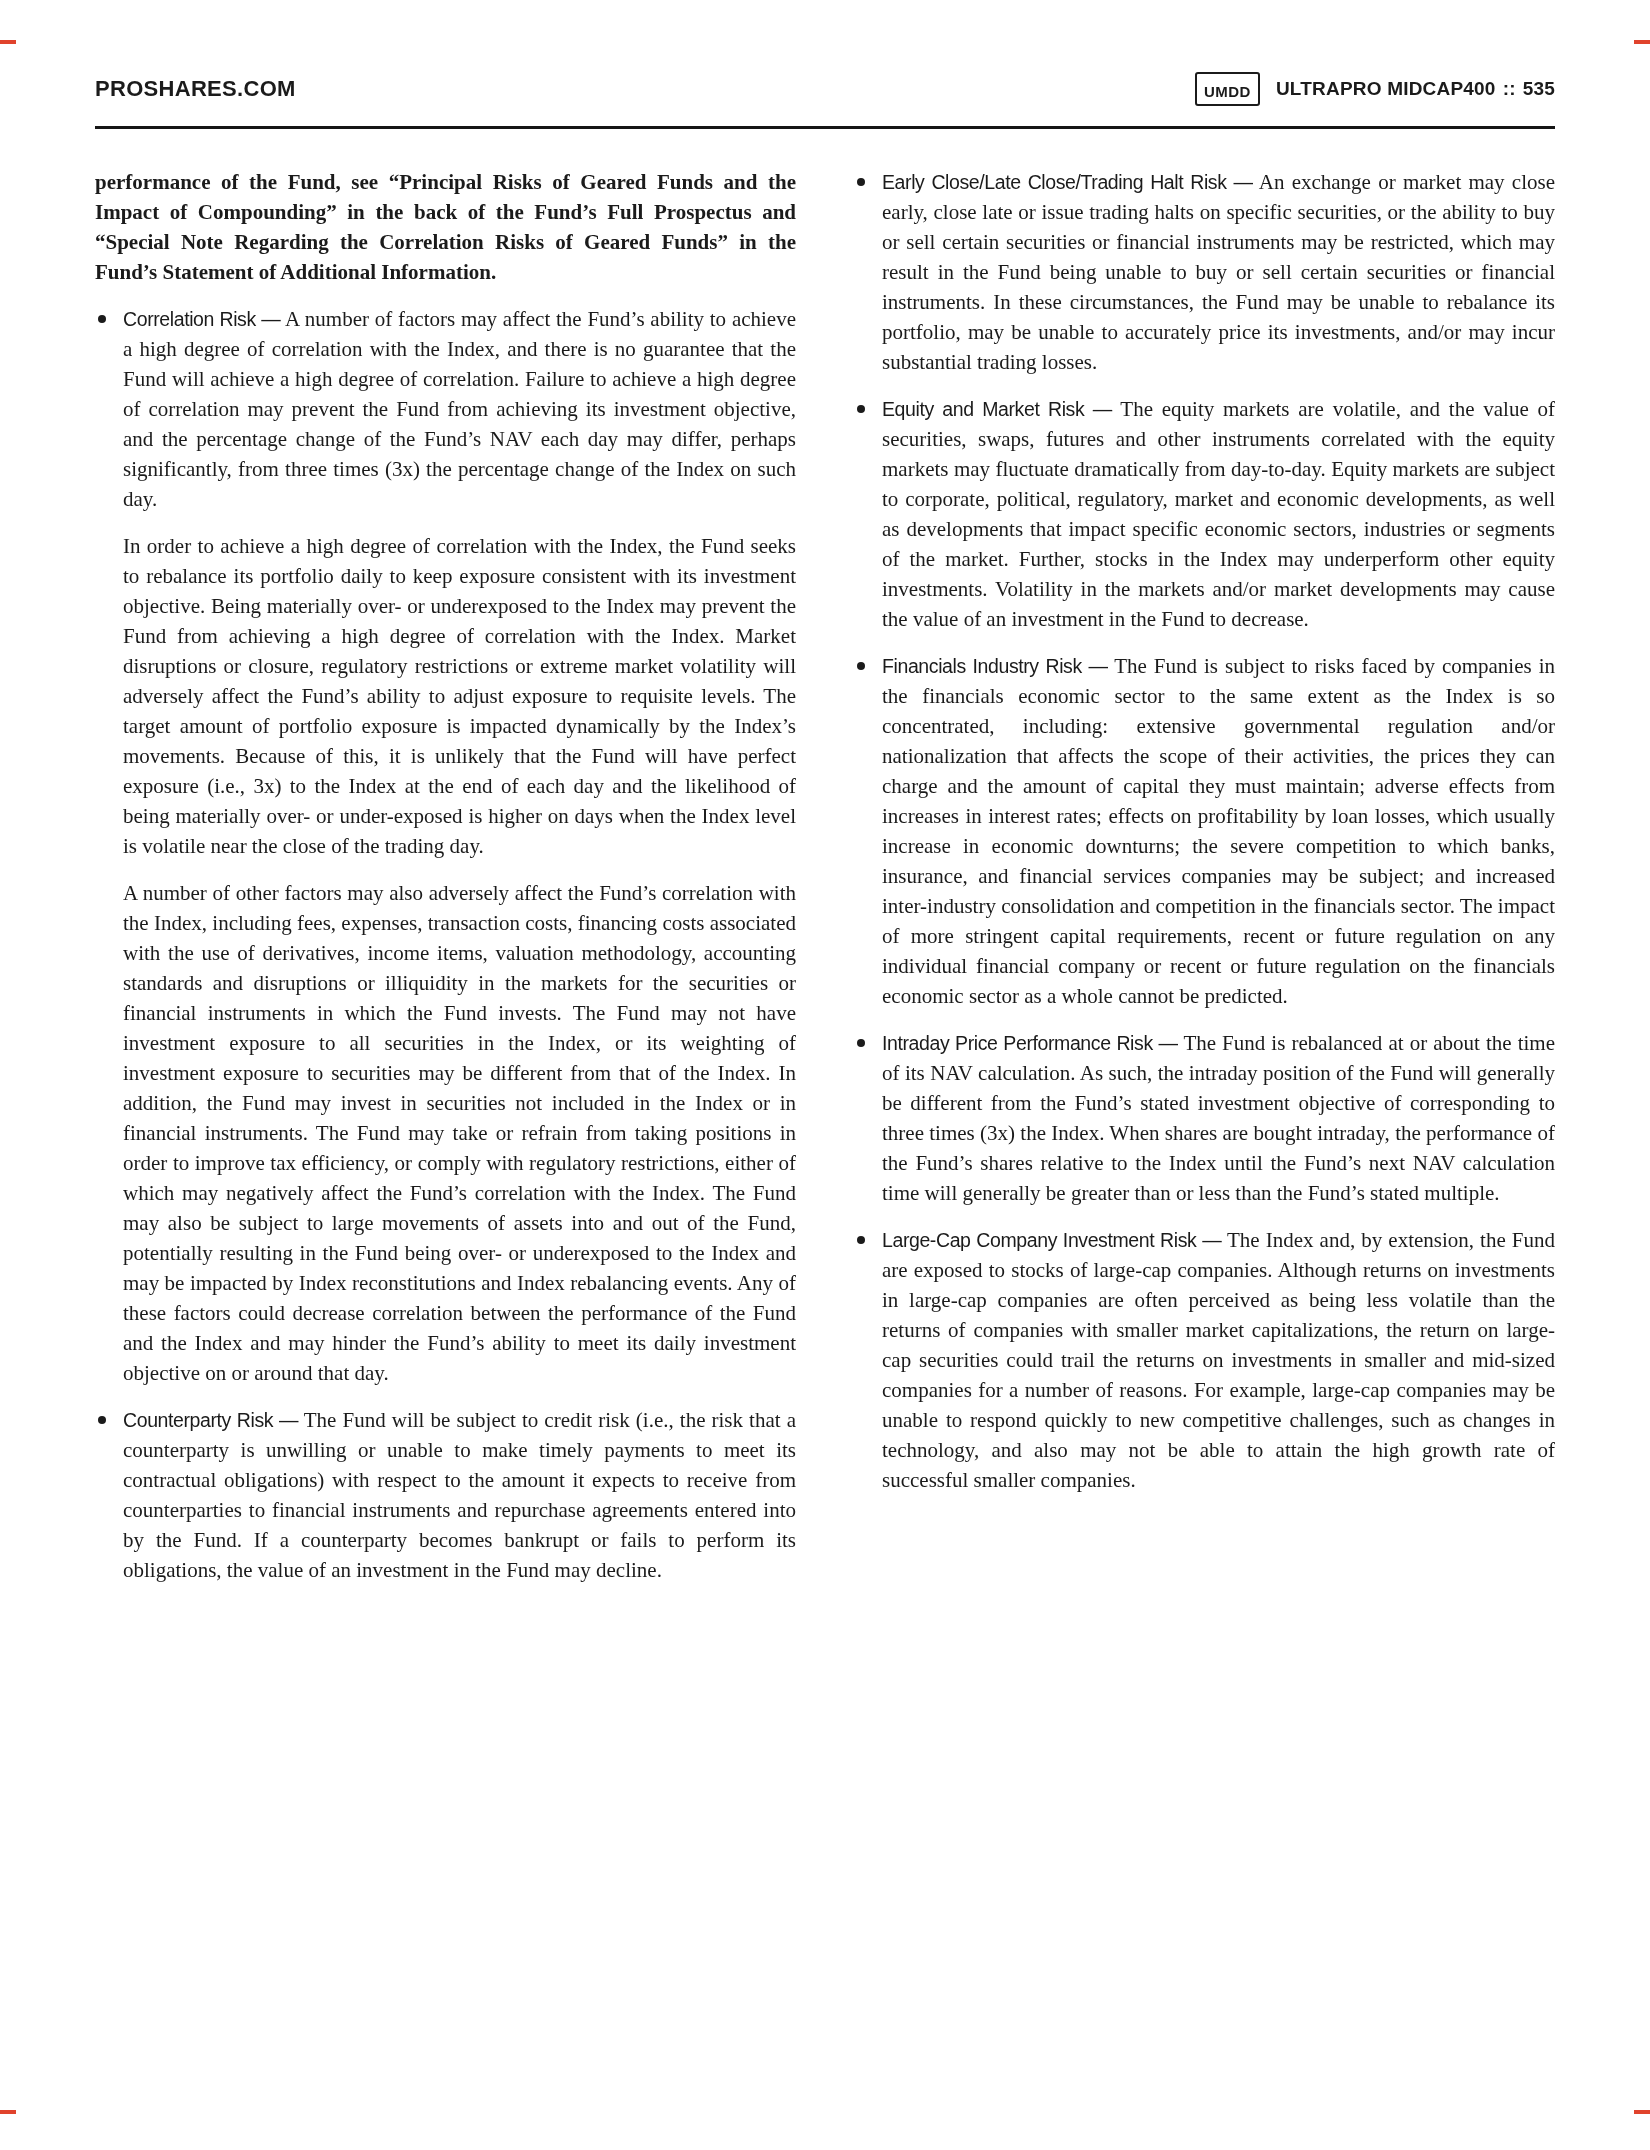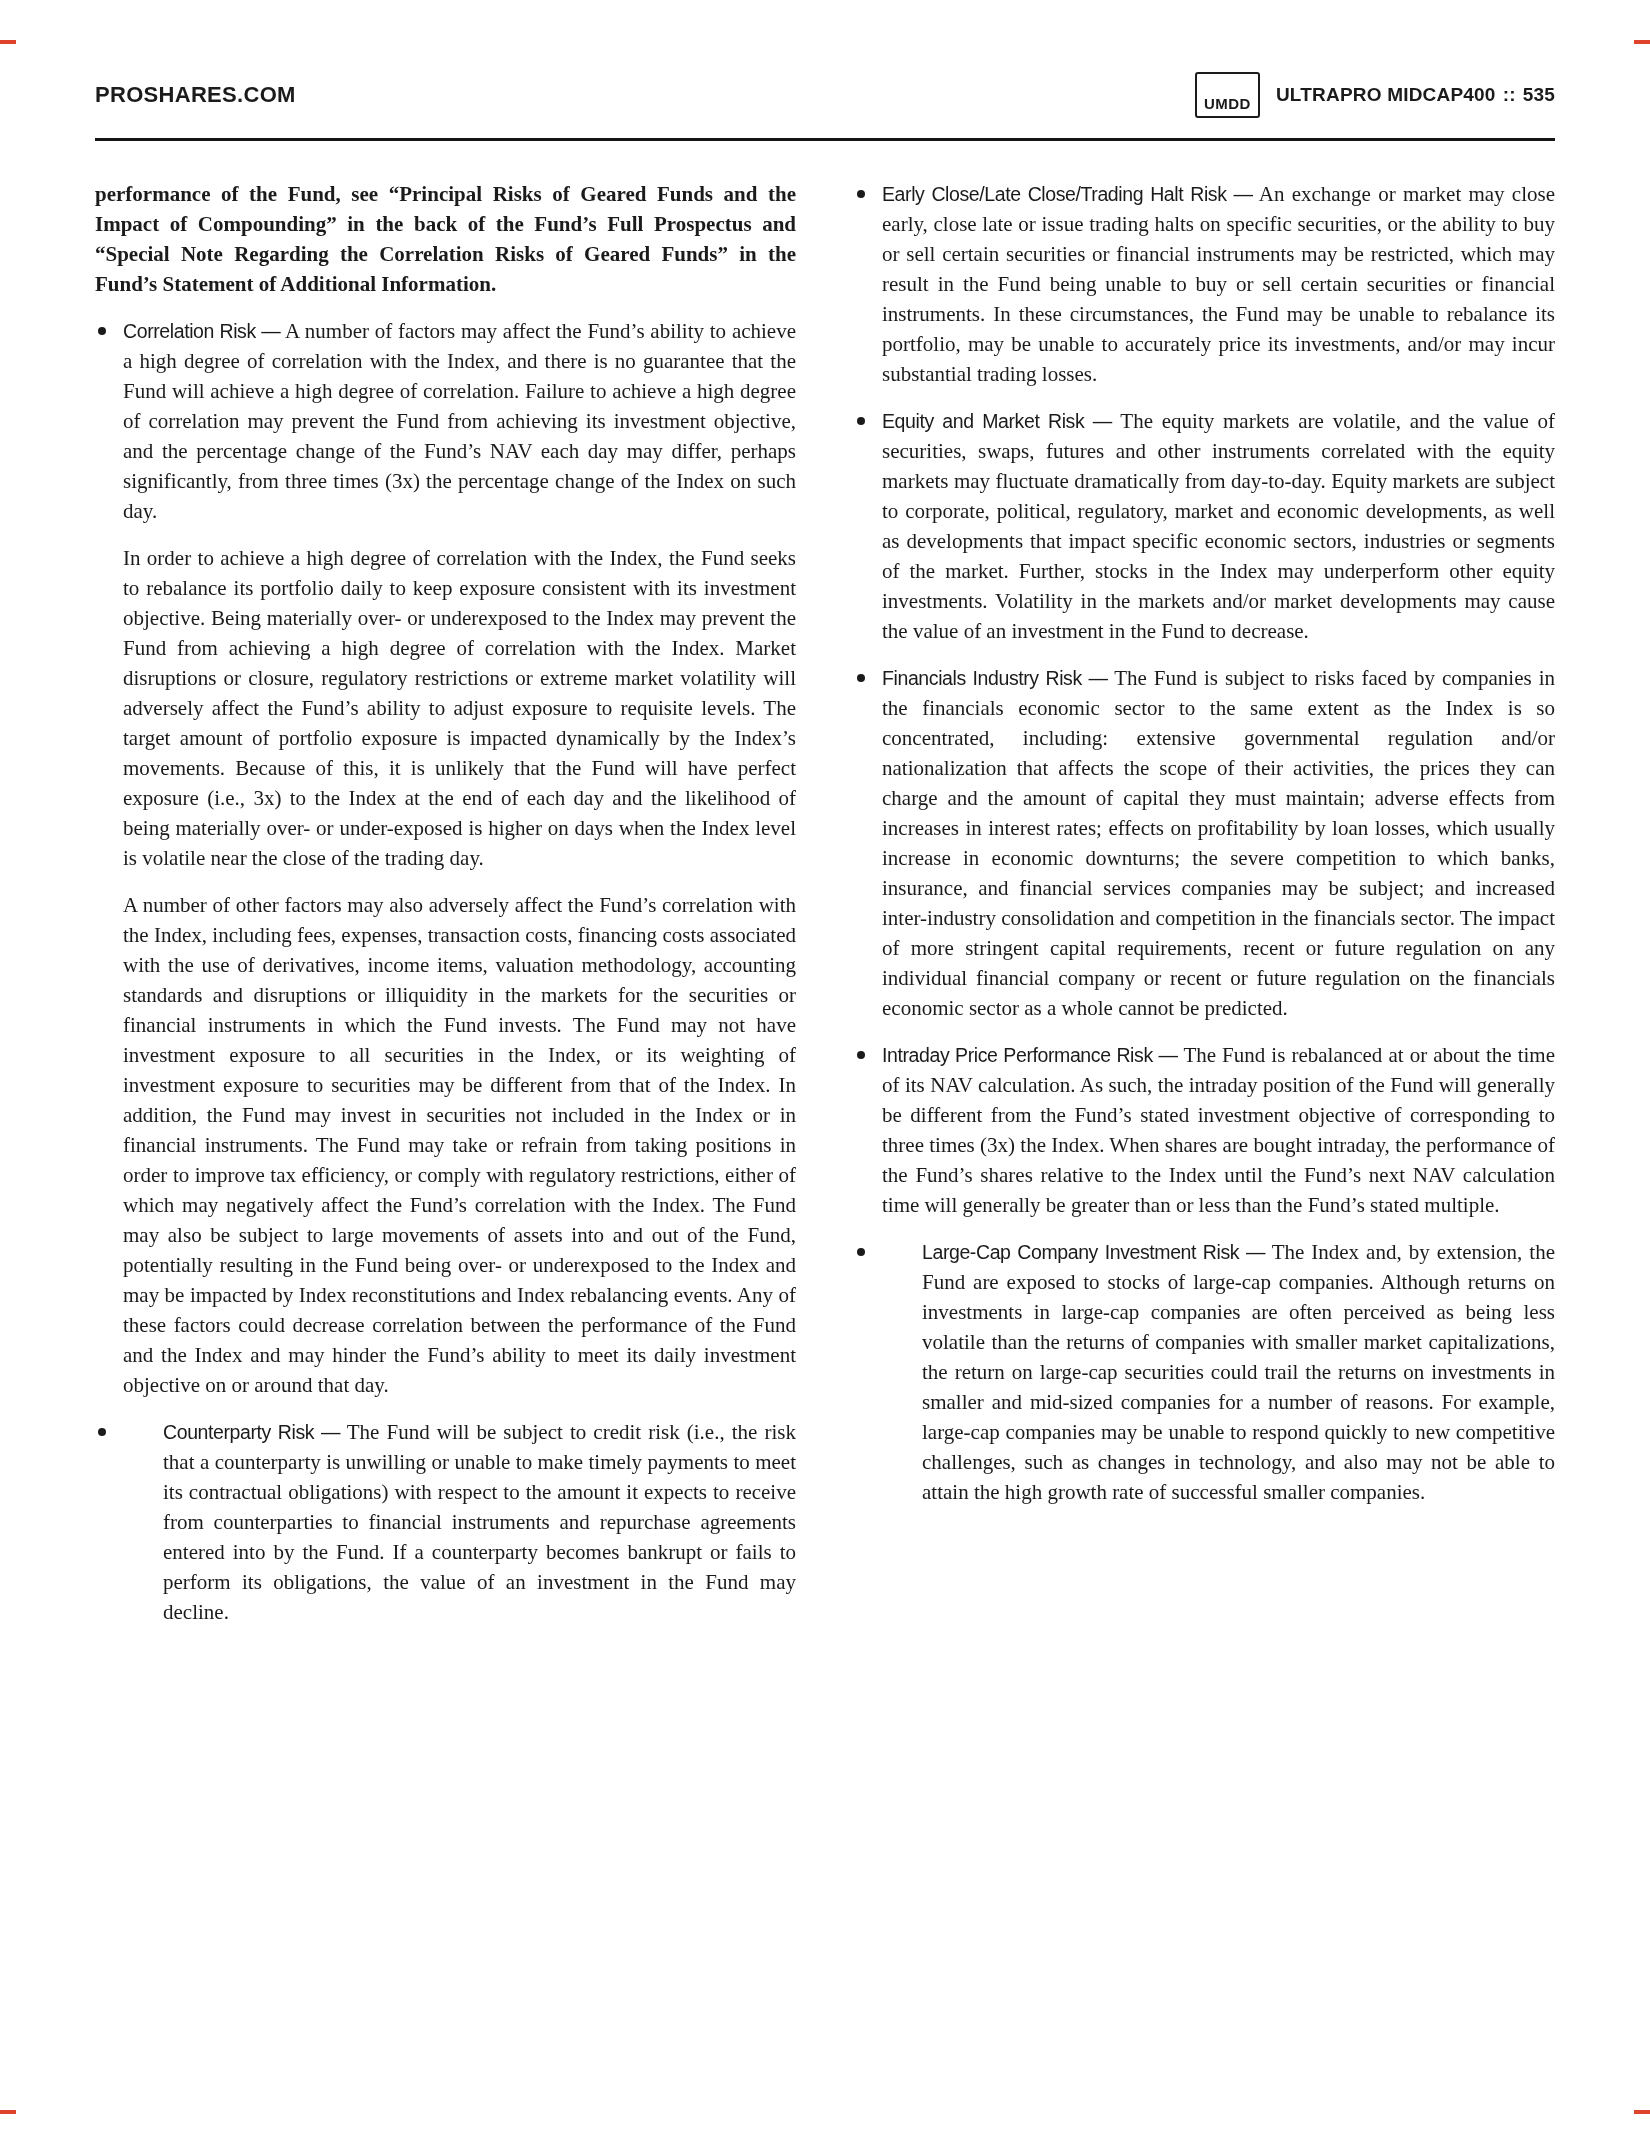--- a/index.html
+++ b/index.html
@@ -44,21 +44,21 @@
     letter-spacing: 0.3px;
   }
   .hright {
     display: flex;
     align-items: center;
     gap: 16px;
   }
   .ticker-box {
     border: 2.5px solid var(--ink);
     border-radius: 3px;
-    padding: 22px 7px 5px 7px;
+    padding: 10px 7px 5px 7px;
     font-weight: bold;
     font-size: 15px;
     letter-spacing: 0.5px;
     line-height: 1;
   }
   .fund-line {
     font-size: 19px;
     font-weight: bold;
     letter-spacing: 0.2px;
   }
@@ -108,21 +108,21 @@
   .rtitle {
     font-family: "Liberation Sans", sans-serif;
     font-weight: normal;
     font-size: 19.5px;
     letter-spacing: -0.4px;
   }
   .cont {
     margin: 0 0 17px 0;
     padding-left: 28px;
   }
-  .col > :last-child { margin-bottom: 0; gap: 40px; }
+  .col > :last-child { margin-bottom: 0; }
 </style>
 </head>
 <body>
 
 <div class="page">
 
   <div class="crop-mark tl"></div>
   <div class="crop-mark tr"></div>
   <div class="crop-mark bl"></div>
   <div class="crop-mark br"></div>

